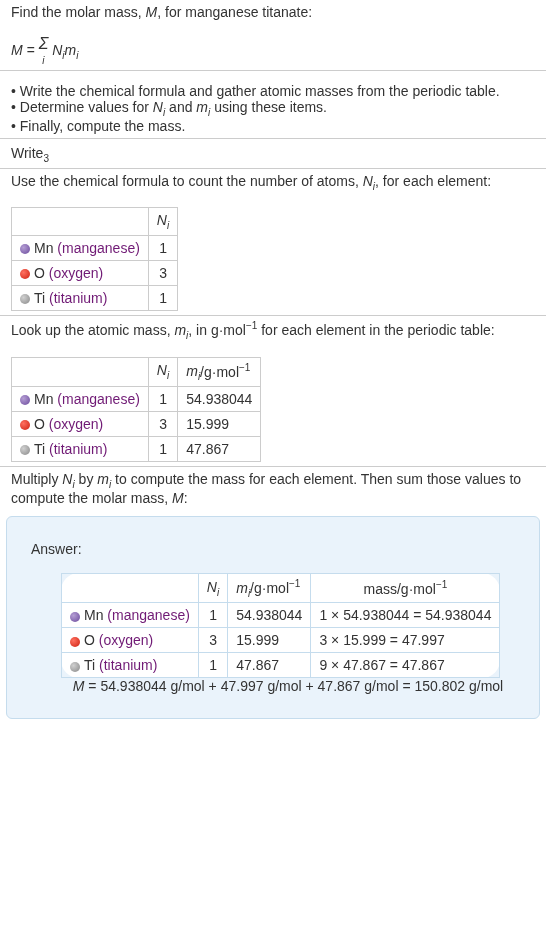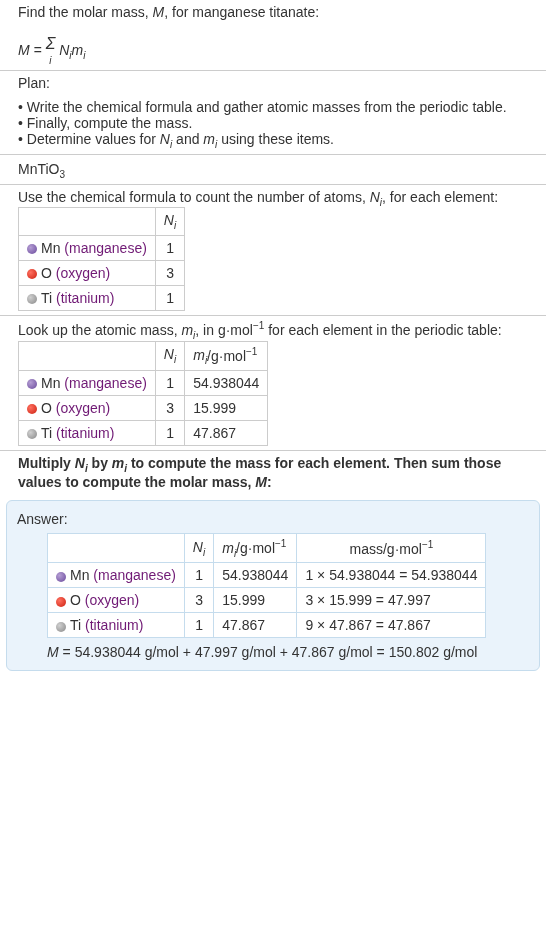--- a/index.html
+++ b/index.html
@@ -8,26 +8,25 @@
       padding: 0;
     }
     body {
       font-family: Arial, sans-serif;
       font-size: 14px;
       color: #333;
       background: #fff;
       width: 546px;
     }
     .section {
-      padding: 4px 18px;
+      padding: 4px 11px;
       border-bottom: 1px solid #ccc;
     }
     .section.no-border {
       border-bottom: none;
-      font-weight: bold;
     }
     .formula-line {
       font-style: italic;
       margin-top: 16px;
     }
     .plan-list {
       list-style: none;
       margin-top: 8px;
     }
     .plan-list li::before {
@@ -38,21 +37,22 @@
     }
     sub {
       font-size: 10px;
       font-style: italic;
     }
     sup {
       font-size: 10px;
     }
     table {
       border-collapse: collapse;
-      margin-top: 0;
+      margin-top: 16px;
+      border-radius: 18px;
     }
     td, th {
       border: 1px solid #ccc;
       padding: 4px 8px;
       text-align: left;
       font-weight: normal;
     }
     th {
       text-align: left;
     }
@@ -79,65 +79,65 @@
     .dot-ti {
       background: radial-gradient(circle at 35% 35%, #d0d0d0, #888);
     }
     .gray {
       color: #701a75;
     }
     .answer-box {
       background: #eaf3fb;
       border: 1px solid #c5dced;
       border-radius: 6px;
-      padding: 10px;
+      padding: 24px;
       margin: 6px;
     }
     .answer-title {
       margin-bottom: 6px;
     }
     .answer-box table {
       margin-left: 30px;
       background: #fff;
     }
     .answer-box table td, .answer-box table th {
       border: 1px solid #c5dced;
     }
     .final-formula {
       margin-left: 30px;
-      margin-top: 6px;
+      margin-top: 0;
+      text-align: center;
     }
   </style>
 </head>
 <body>
 
 <div class="section">
   <div>Find the molar mass, <span class="italic">M</span>, for manganese titanate:</div>
   <div class="formula-line">
     <span class="italic">M</span> = 
     <span style="display:inline-block;vertical-align:middle;text-align:center;line-height:1;">
       <span style="font-size:16px;">Σ</span><br>
       <span style="font-size:10px;font-style:italic;">i</span>
     </span>
     <span class="italic">N</span><sub>i</sub><span class="italic">m</span><sub>i</sub>
   </div>
 </div>
 
 <div class="section">
-  <div>Plan:</div>
   <ul class="plan-list">
     <li>Write the chemical formula and gather atomic masses from the periodic table.</li>
+    <li>Determine values for <span class="italic">N<sub>i</sub></span> and <span class="italic">m<sub>i</sub></span> using these items.</li>
     <li>Finally, compute the mass.</li>
-    <li>Determine values for <span class="italic">N<sub>i</sub></span> and <span class="italic">m<sub>i</sub></span> using these items.</li>
   </ul>
 </div>
 
 <div class="section">
   <div style="margin-top:2px;">
-    <span>MnTiO</span><sub style="font-style:normal;">3</sub>
+    <span>Write</span><sub style="font-style:normal;">3</sub>
   </div>
 </div>
 
 <div class="section">
   <div>Use the chemical formula to count the number of atoms, <span class="italic">N<sub>i</sub></span>, for each element:</div>
   <table>
     <tbody>
         <tr>
       <th></th>
       <th class="center"><span class="italic">N<sub>i</sub></span></th>

